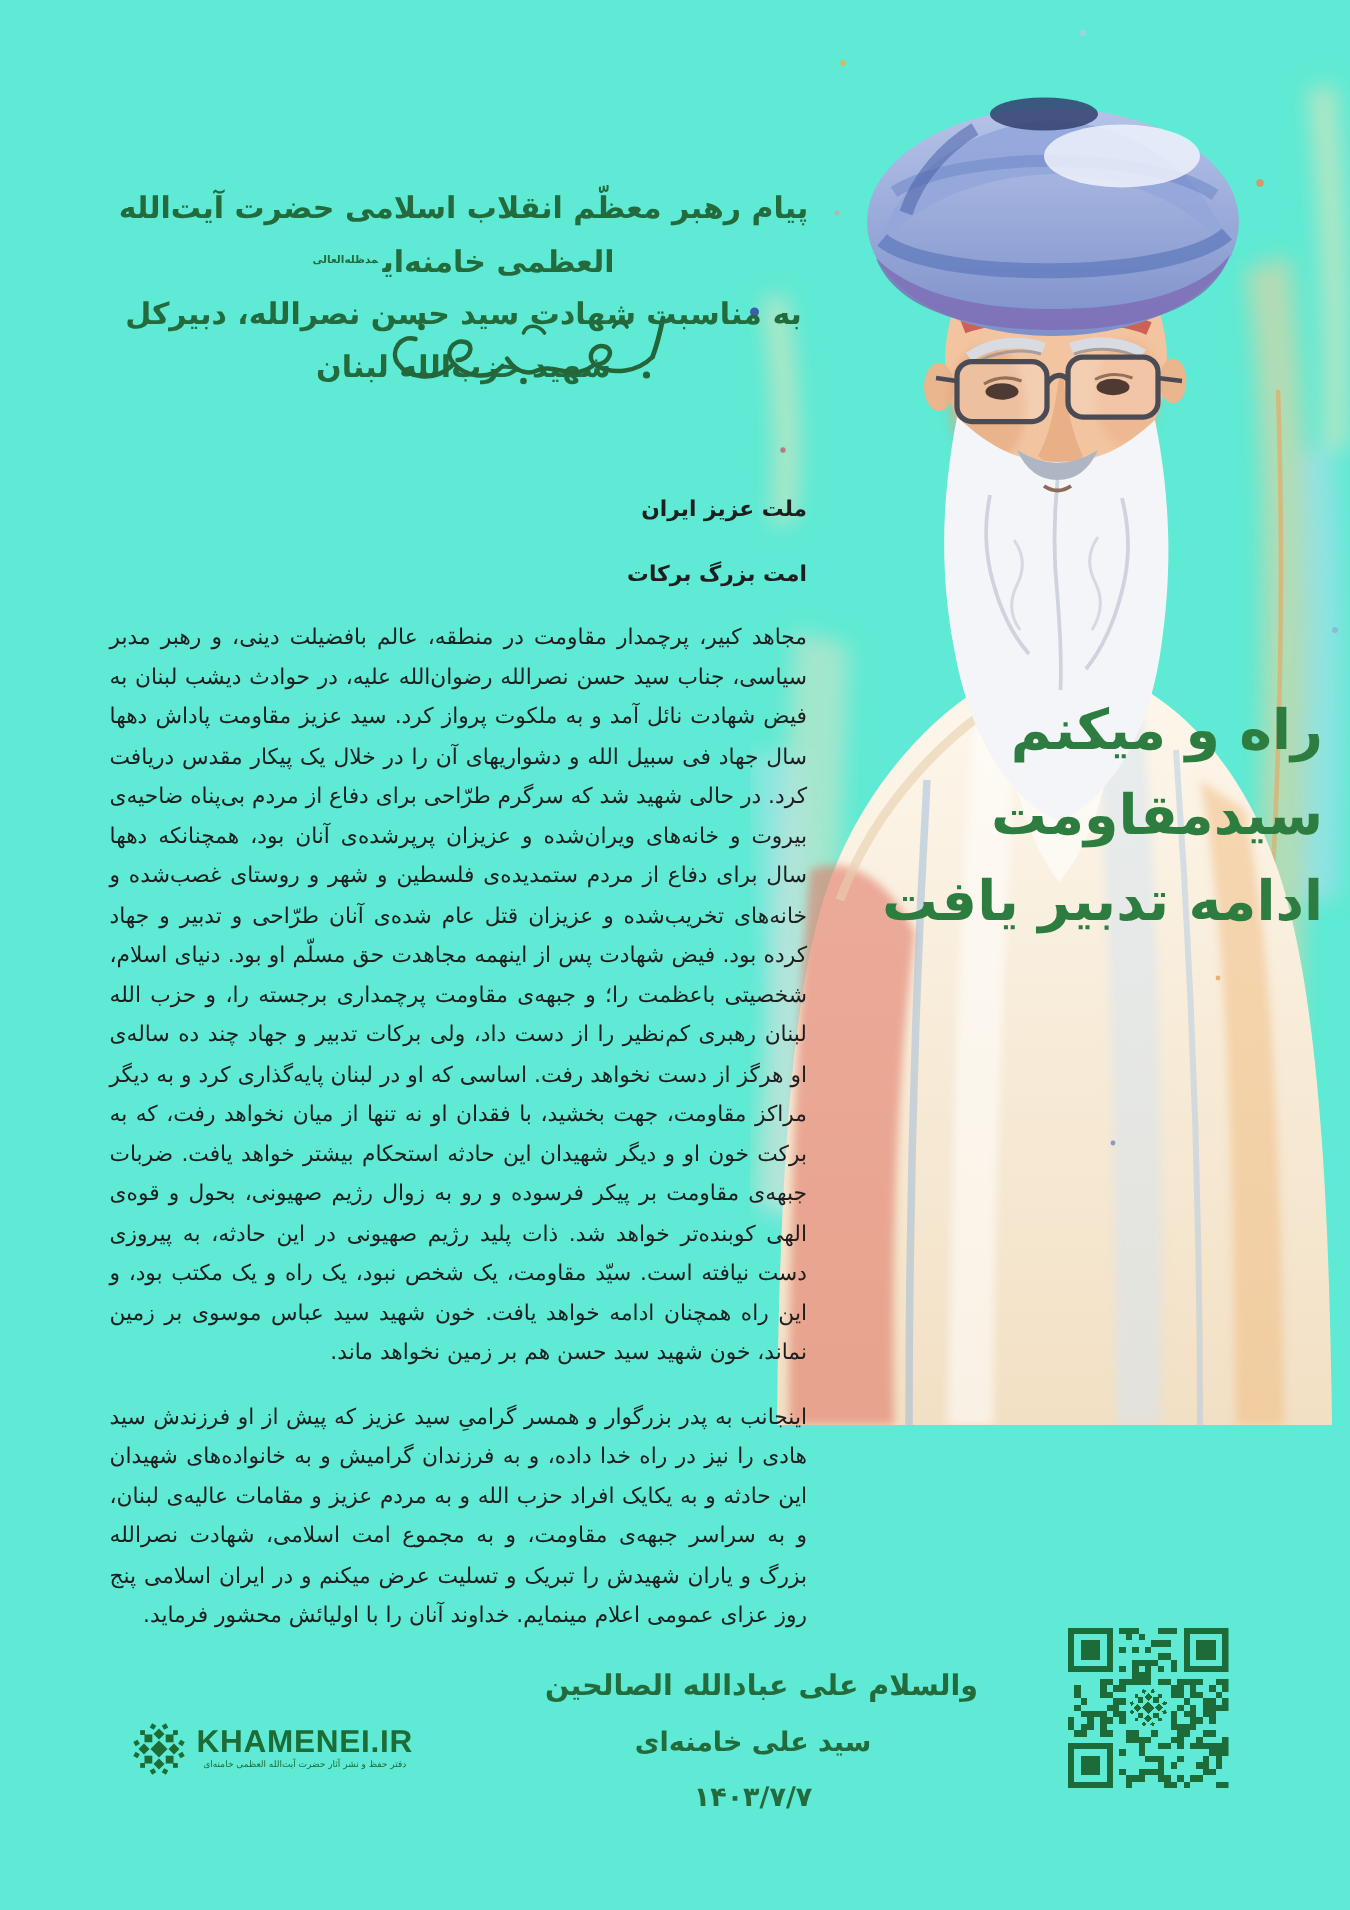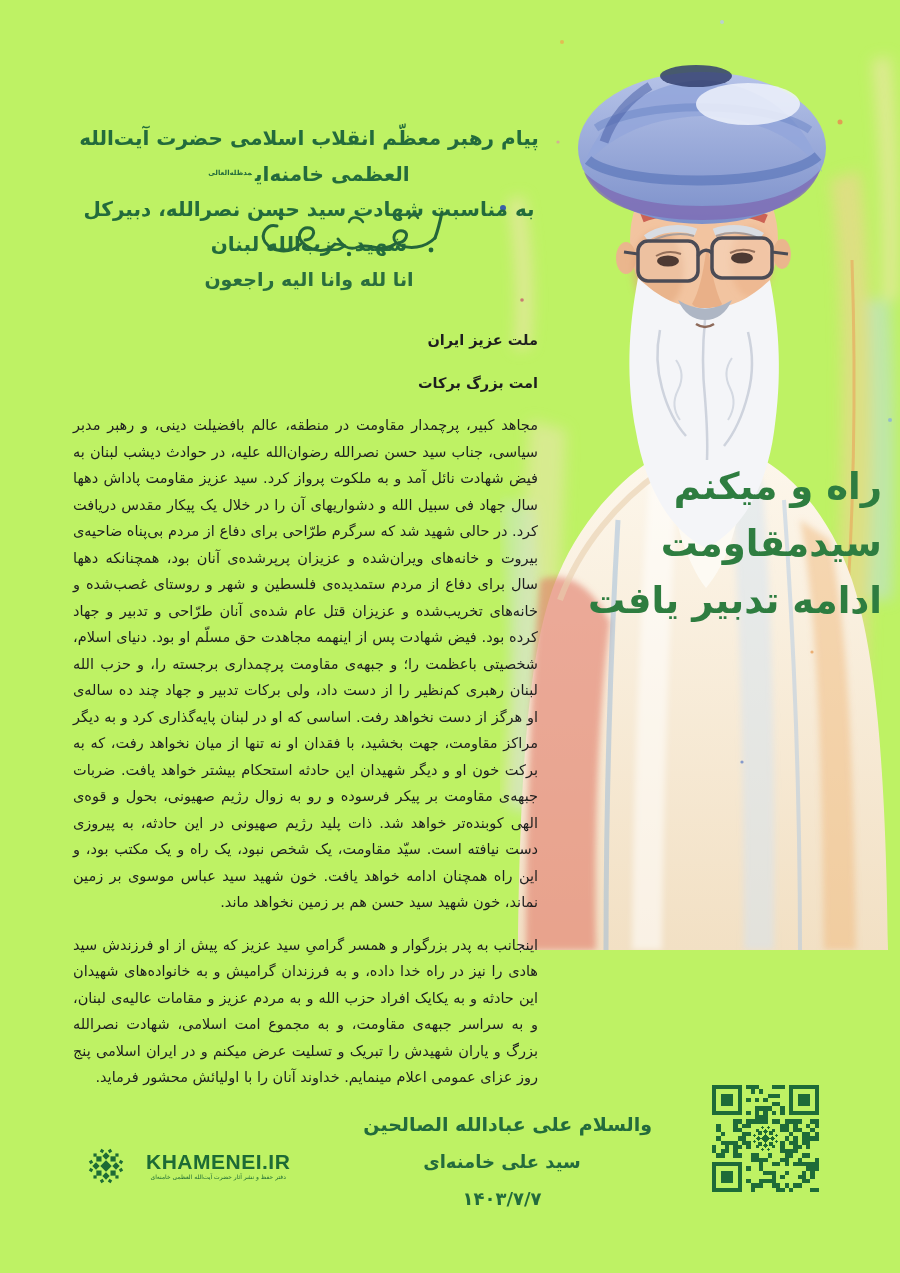--- a/index.html
+++ b/index.html
@@ -1,18 +1,18 @@
 <!DOCTYPE html>
 <html lang="fa"><head>
 <meta charset="utf-8">
 <title>پیام</title>
 <style>
   html,body{margin:0;padding:0;background:#ffffff;}
   .page{
-    position:relative;width:900px;height:1273px;background:#bef264;
+    position:relative;width:900px;height:1273px;background:#5eead4;
     overflow:hidden;font-family:"DejaVu Sans",sans-serif;
   }
   
   .portrait{position:absolute;top:0;right:0;width:400px;height:950px;z-index:1;}
   .defs-holder{position:absolute;width:0;height:0;overflow:hidden;}
   
   .header-block{
     position:absolute;top:121px;left:58px;width:502px;z-index:2;
     direction:rtl;text-align:center;color:#236b3c;font-weight:bold;
     font-size:20px;line-height:35px;
@@ -40,21 +40,21 @@
   .statement .h{font-size:37px;font-weight:bold;line-height:57px;color:#2e7d40;}
   .statement .sub{margin-top:14px;font-size:21px;line-height:37px;font-weight:600;color:#2f7d40;}
   
   .signature{
     position:absolute;top:1106px;left:352px;width:300px;z-index:2;
     direction:rtl;text-align:center;color:#236b3c;line-height:37px;
   }
   .sig1{font-weight:bold;font-size:19px;text-align:right;}
   .sig2,.sig-date{font-size:18px;font-weight:600;}
   
-  .logo{position:absolute;top:1146px;left:86px;z-index:2;display:flex;align-items:center;gap:20px;}
+  .logo{position:absolute;top:1146px;left:86px;z-index:2;display:flex;align-items:center;gap:5px;}
   .logo-text-wrap{display:flex;flex-direction:column;align-items:center;}
   .logo-name{
     font-family:"Liberation Sans","DejaVu Sans",sans-serif;
     font-size:21px;font-weight:bold;color:#1d6b35;letter-spacing:.5px;line-height:22px;
   }
   .logo-tagline{font-size:6px;color:#1d6b35;direction:rtl;line-height:8px;}
   .qr{position:absolute;top:1085px;left:712px;width:107px;height:107px;z-index:2;}
 </style>
 </head>
 <body>
@@ -217,21 +217,20 @@
         <path d="M173 20 C171 16 166 16 164 20" stroke-width="2.4"></path>
       </g>
       <g fill="#24663a">
         <circle cx="186" cy="52" r="2.4"></circle>
         <circle cx="104" cy="56" r="2.2"></circle>
         <circle cx="36" cy="20" r="2.2"></circle>
       </g>
     </svg>
   </div>
 
-  <div class="istirja">انا لله وانا الیه راجعون</div>
 
   <div class="body-col">
     <p class="lead">ملت عزیز ایران</p>
     <p class="lead">امت بزرگ برکات</p>
     <p>مجاهد کبیر، پرچمدار مقاومت در منطقه، عالم بافضیلت دینی، و رهبر مدبر سیاسی، جناب سید حسن نصرالله رضوان‌الله علیه، در حوادث دیشب لبنان به فیض شهادت نائل آمد و به ملکوت پرواز کرد. سید عزیز مقاومت پاداش دهها سال جهاد فی سبیل الله و دشواریهای آن را در خلال یک پیکار مقدس دریافت کرد. در حالی شهید شد که سرگرم طرّاحی برای دفاع از مردم بی‌پناه ضاحیه‌ی بیروت و خانه‌های ویران‌شده و عزیزان پرپرشده‌ی آنان بود، همچنانکه دهها سال برای دفاع از مردم ستمدیده‌ی فلسطین و شهر و روستای غصب‌شده و خانه‌های تخریب‌شده و عزیزان قتل عام شده‌ی آنان طرّاحی و تدبیر و جهاد کرده بود. فیض شهادت پس از اینهمه مجاهدت حق مسلّم او بود. دنیای اسلام، شخصیتی باعظمت را؛ و جبهه‌ی مقاومت پرچمداری برجسته را، و حزب الله لبنان رهبری کم‌نظیر را از دست داد، ولی برکات تدبیر و جهاد چند ده ساله‌ی او هرگز از دست نخواهد رفت. اساسی که او در لبنان پایه‌گذاری کرد و به دیگر مراکز مقاومت، جهت بخشید، با فقدان او نه تنها از میان نخواهد رفت، که به برکت خون او و دیگر شهیدان این حادثه استحکام بیشتر خواهد یافت. ضربات جبهه‌ی مقاومت بر پیکر فرسوده و رو به زوال رژیم صهیونی، بحول و قوه‌ی الهی کوبنده‌تر خواهد شد. ذات پلید رژیم صهیونی در این حادثه، به پیروزی دست نیافته است. سیّد مقاومت، یک شخص نبود، یک راه و یک مکتب بود، و این راه همچنان ادامه خواهد یافت. خون شهید سید عباس موسوی بر زمین نماند، خون شهید سید حسن هم بر زمین نخواهد ماند.</p>
     <p>اینجانب به پدر بزرگوار و همسر گرامیِ سید عزیز که پیش از او فرزندش سید هادی را نیز در راه خدا داده، و به فرزندان گرامیش و به خانواده‌های شهیدان این حادثه و به یکایک افراد حزب الله و به مردم عزیز و مقامات عالیه‌ی لبنان، و به سراسر جبهه‌ی مقاومت، و به مجموع امت اسلامی، شهادت نصرالله بزرگ و یاران شهیدش را تبریک و تسلیت عرض میکنم و در ایران اسلامی پنج روز عزای عمومی اعلام مینمایم. خداوند آنان را با اولیائش محشور فرماید.</p>
   </div>
 
   <div class="statement">
     <div class="h">راه و میکنم</div>

